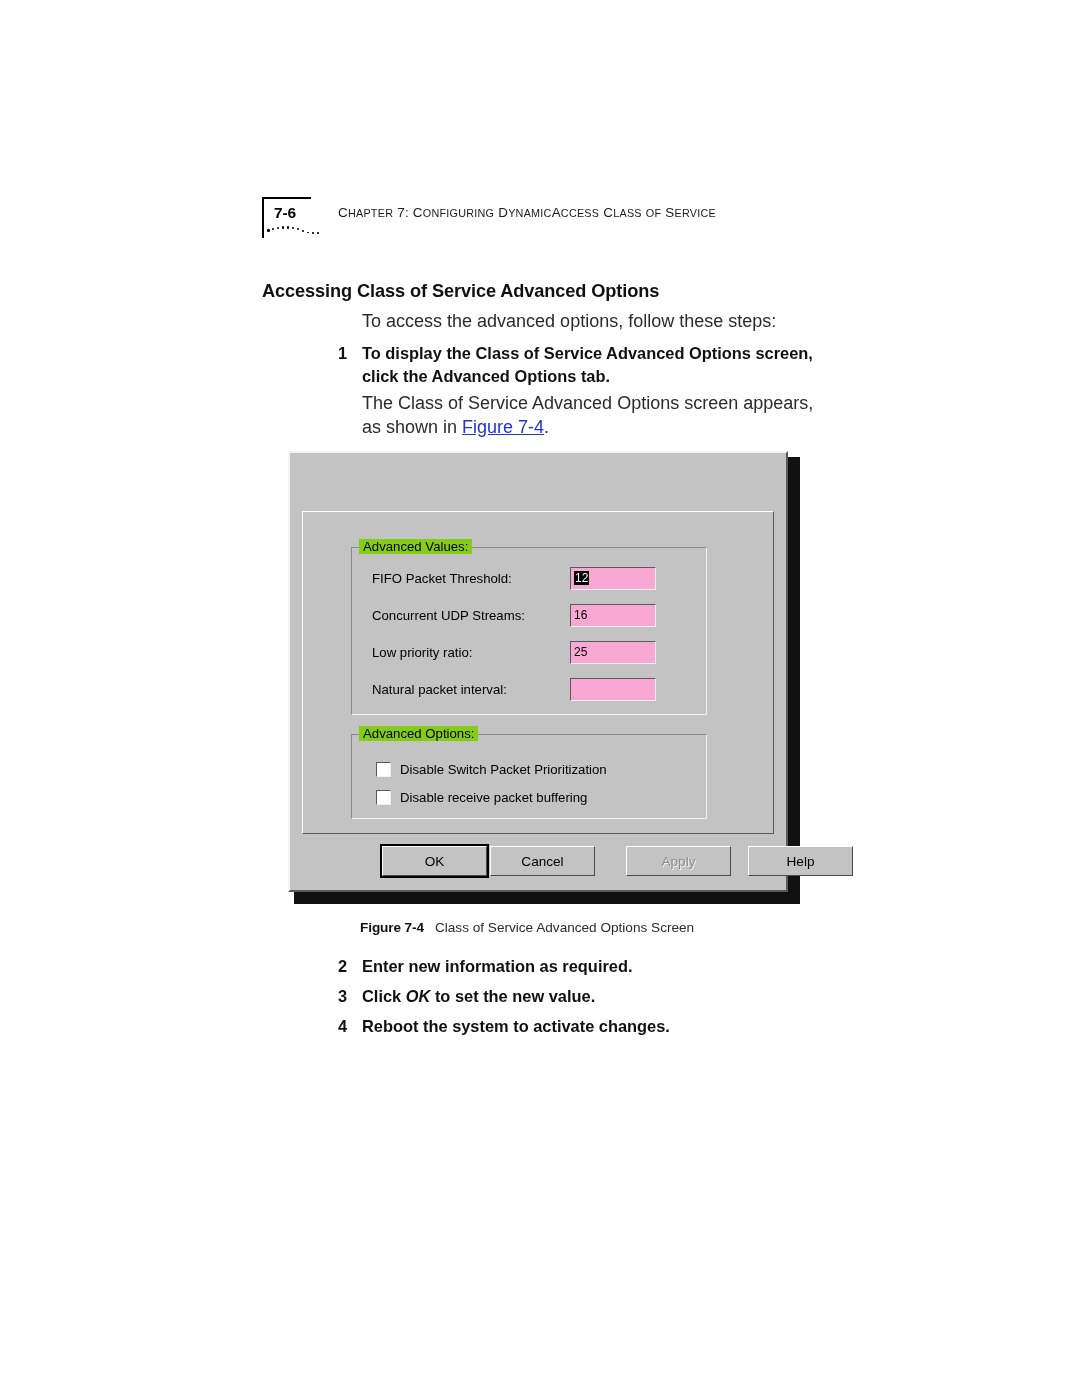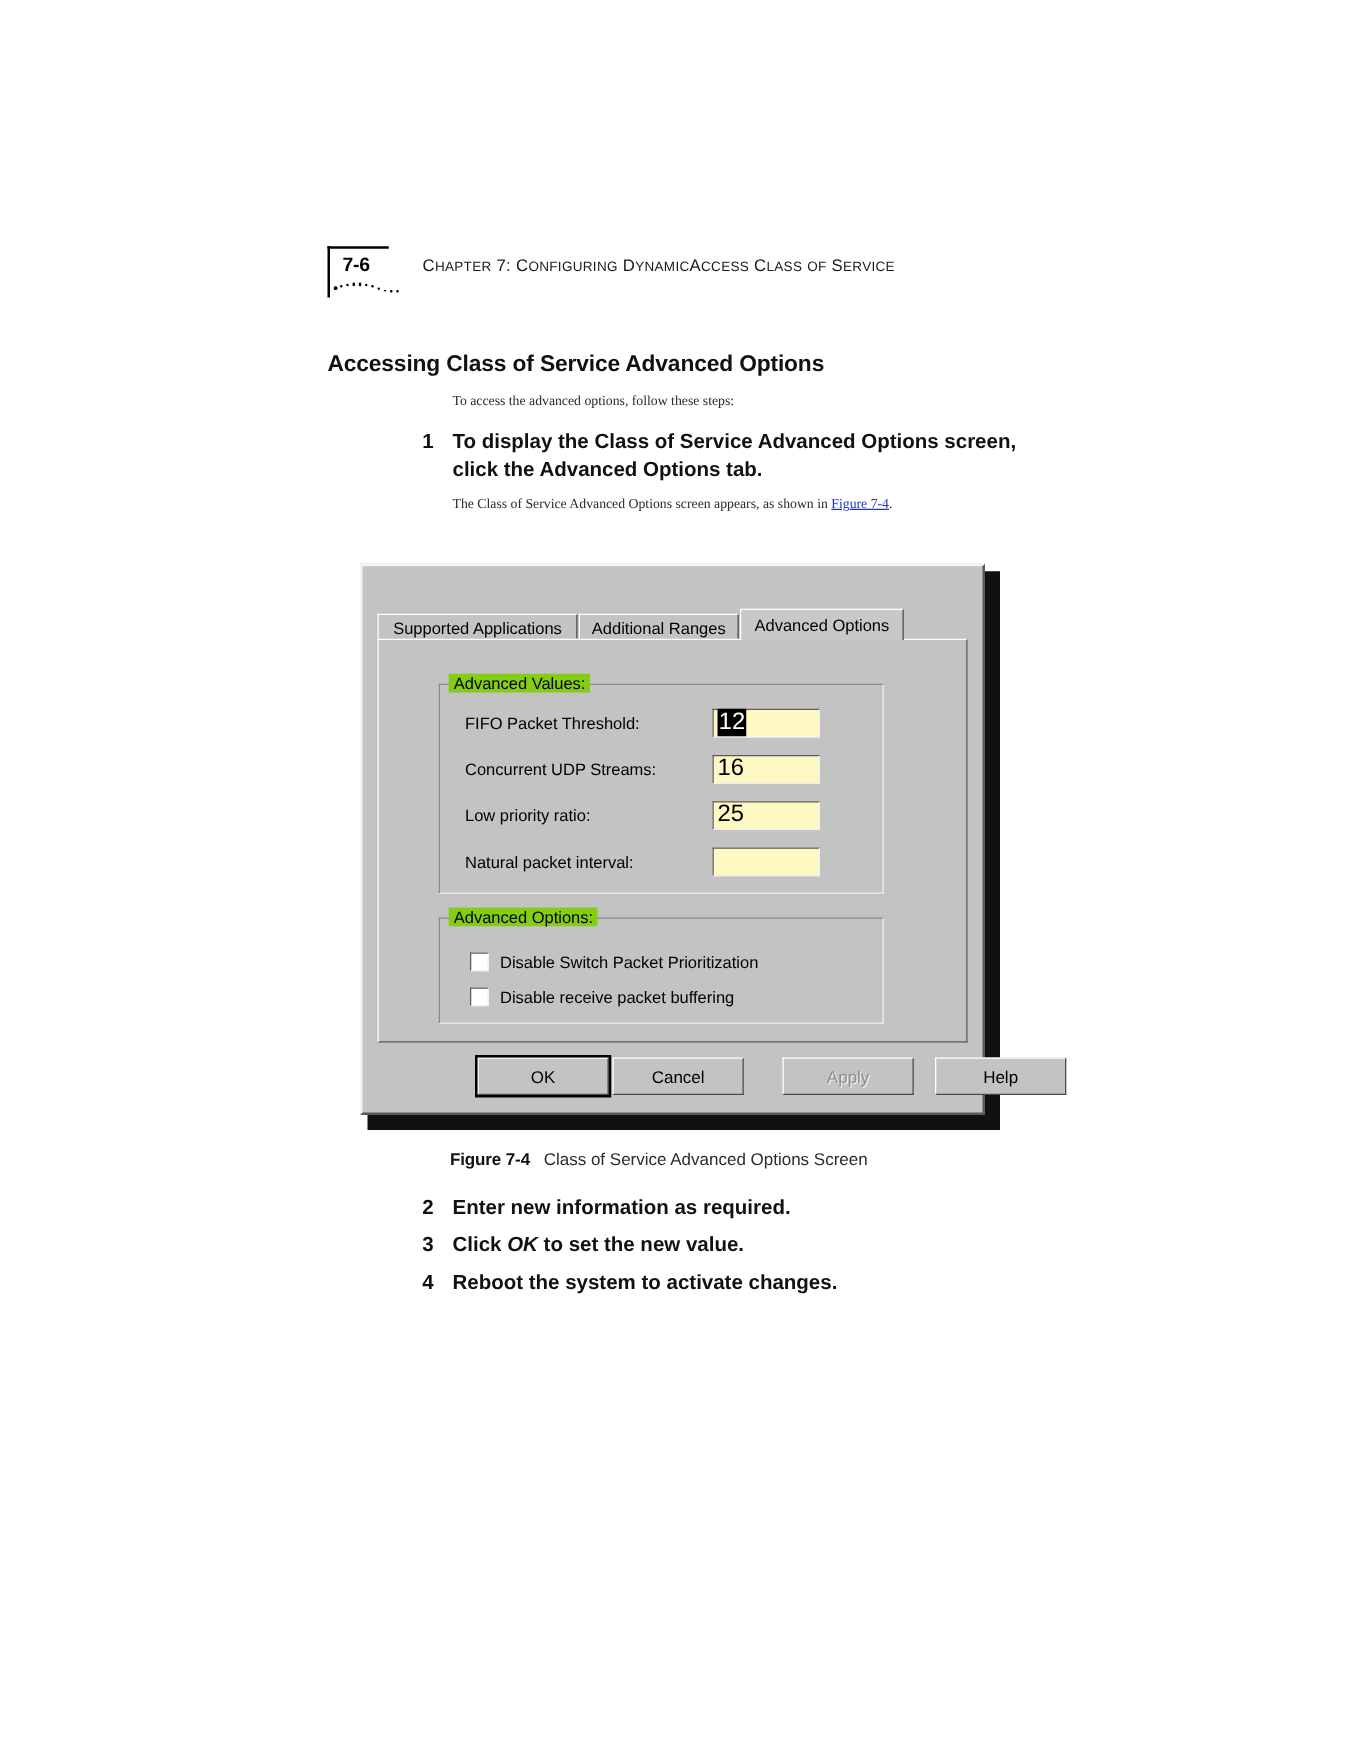--- a/index.html
+++ b/index.html
@@ -82,25 +82,24 @@
     left: 262px;
     top: 281px;
     font-size: 18.2px;
     font-weight: bold;
     letter-spacing: -0.1px;
     color: #111;
   }
   .para {
     position: absolute;
     left: 362px;
-    font-size: 11px;
+    font-size: 18px;
     line-height: 23.5px;
     color: #2b2b2b;
     width: 452px;
-    font-family: Liberation Serif, serif;
   }
   .p-intro { top: 310px; }
   .p-body  { top: 392px; }
 
   .step {
     position: absolute;
     left: 325px;
     width: 492px;
     font-size: 16.4px;
     font-weight: bold;
@@ -293,30 +292,30 @@
   }
   .field-label {
     font-size: 13.2px;
     color: #000;
     white-space: nowrap;
     width: 198px;
   }
   .textbox {
     width: 86px;
     height: 23px;
-    background: #fef9c3;
+    background: #f9a8d4;
     border-top: 1.5px solid #5a5a5a;
     border-left: 1.5px solid #5a5a5a;
     border-right: 1.5px solid #f0f0f0;
     border-bottom: 1.5px solid #f0f0f0;
     box-sizing: border-box;
     display: flex;
     align-items: center;
     padding-left: 3px;
-    font-size: 19px;
+    font-size: 12px;
     color: #000;
     cursor: text;
   }
   .textbox .sel {
     background: #000000;
     color: #ffffff;
     padding: 0 1px;
   }
 
   .check-row {
@@ -420,31 +419,20 @@
 <div class="para p-body">
   <span>The Class of Service Advanced Options screen appears, as shown in </span><a class="xref" href="#">Figure 7-4</a><span>.</span>
 </div>
 
 <div class="dlg-wrap">
   <div class="dlg-shadow"></div>
 
   <div class="dialog">
 
 
-    <div class="tabstrip">
-      <div class="tab tab-0">
-        <span>Supported Applications</span>
-      </div>
-      <div class="tab tab-1">
-        <span>Additional Ranges</span>
-      </div>
-      <div class="tab tab-2 active">
-        <span>Advanced Options</span>
-      </div>
-    </div>
 
     <div class="tabpane">
 
       <div class="groupbox gb-values">
         <div class="groupbox-title">Advanced Values:</div>
 
         <div class="field-row" style="top:16px;">
           <span class="field-label">FIFO Packet Threshold:</span>
           <span class="textbox">
             <span class="sel">12</span>

